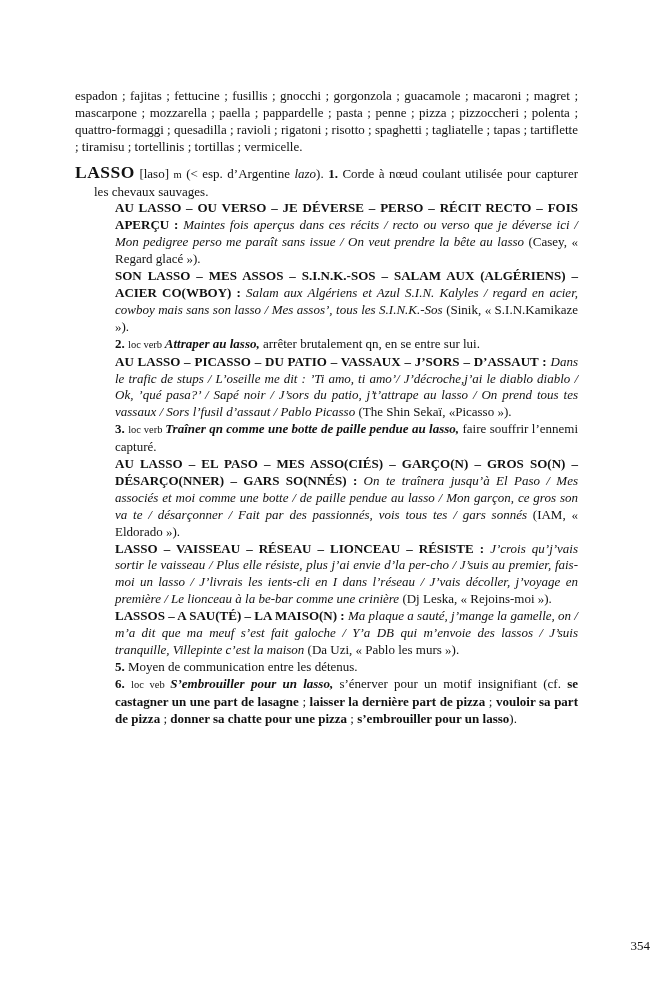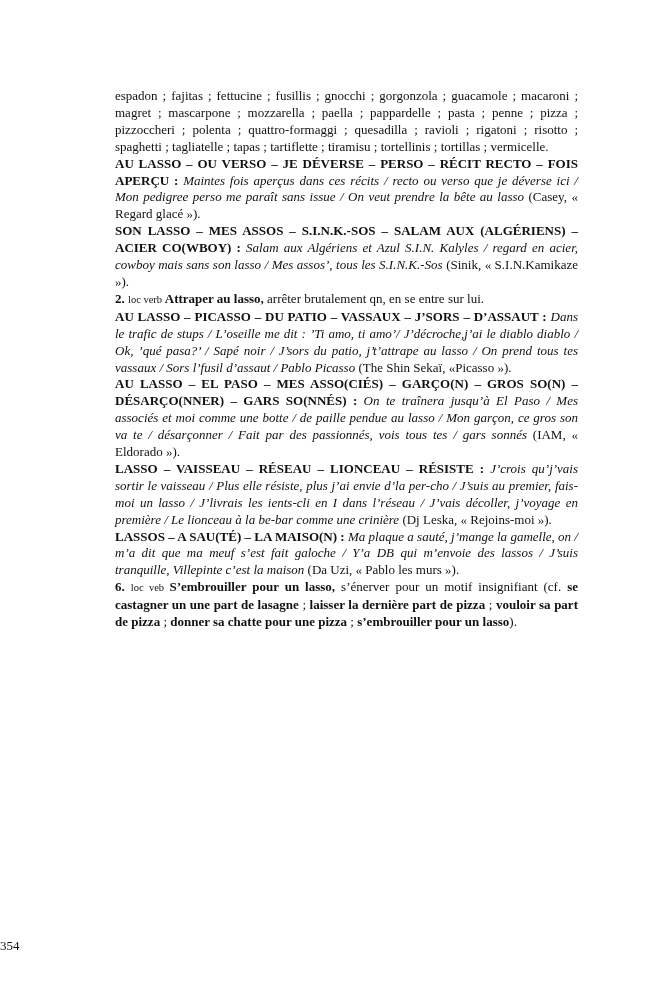--- a/index.html
+++ b/index.html
@@ -25,59 +25,61 @@
     top: 88px;
     width: 503px;
   }
   .para {
     margin: 0;
     text-align: justify;
     hyphens: none;
     -webkit-hyphens: none;
   }
   .para.cont {
-    margin-left: 40px;
   }
   .para.entry {
     margin-top: 8px;
     padding-left: 19px;
     text-indent: -19px;
   }
   .para.body {
     margin-left: 40px;
   }
   .r-p { font-weight: normal; font-style: normal; }
   .r-b { font-weight: bold; }
   .r-i { font-style: italic; }
-  .r-bi { font-weight: bold; }
+  .r-bi { font-weight: bold; font-style: italic; }
   .r-sm { font-size: 10.5px; }
   .r-hw {
     font-weight: bold;
     font-size: 17.5px;
     letter-spacing: 0.5px;
   }
   .page-number {
     position: absolute;
     left: 0;
     right: 0;
     top: 938px;
-    text-align: left;
+    text-align: right;
     font-size: 13px;
     color: #111111;
   }
 </style>
 </head>
 <body>
 
 <div class="page">
   <div class="text-block">
       <p class="para cont"><span class="r-p">espadon ; fajitas ; fettucine ; fusillis ; gnocchi ; gorgonzola ; guacamole ; macaroni ; magret ; mascarpone ; mozzarella ; paella ; pappardelle ; pasta ; penne ; pizza ; pizzoccheri ; polenta ; quattro-formaggi ; quesadilla ; ravioli ; rigatoni ; risotto ; spaghetti ; tagliatelle ; tapas ; tartiflette ; tiramisu ; tortellinis ; tortillas ; vermicelle.</span></p>
+      <p class="para entry"><span class="r-hw">LASSO</span><span class="r-p"> [laso] </span><span class="r-sm">m</span><span class="r-p"> (&lt; esp. d’Argentine </span><span class="r-i">lazo</span><span class="r-p">). </span><span class="r-b">1.</span><span class="r-p"> Corde à nœud coulant utilisée pour capturer les chevaux sauvages.</span></p>
       <p class="para body"><span class="r-b">AU LASSO – OU VERSO – JE DÉVERSE – PERSO – RÉCIT RECTO – FOIS APERÇU : </span><span class="r-i">Maintes fois aperçus dans ces récits / recto ou verso que je déverse ici / Mon pedigree perso me paraît sans issue / On veut prendre la bête au lasso </span><span class="r-p">(Casey, « Regard glacé »).</span></p>
       <p class="para body"><span class="r-b">SON LASSO – MES ASSOS – S.I.N.K.-SOS – SALAM AUX (ALGÉRIENS) – ACIER CO(WBOY) : </span><span class="r-i">Salam aux Algériens et Azul S.I.N. Kalyles / regard en acier, cowboy mais sans son lasso / Mes assos’, tous les S.I.N.K.-Sos </span><span class="r-p">(Sinik, « S.I.N.Kamikaze »).</span></p>
       <p class="para body"><span class="r-b">2. </span><span class="r-sm">loc verb </span><span class="r-bi">Attraper au lasso,</span><span class="r-p"> arrêter brutalement qn, en se entre sur lui.</span></p>
       <p class="para body"><span class="r-b">AU LASSO – PICASSO – DU PATIO – VASSAUX – J’SORS – D’ASSAUT : </span><span class="r-i">Dans le trafic de stups / L’oseille me dit : ’Ti amo, ti amo’/ J’décroche,j’ai le diablo diablo / Ok, ’qué pasa?’ / Sapé noir / J’sors du patio, j’t’attrape au lasso / On prend tous tes vassaux / Sors l’fusil d’assaut / Pablo Picasso </span><span class="r-p">(The Shin Sekaï, «Picasso »).</span></p>
+      <p class="para body"><span class="r-b">3. </span><span class="r-sm">loc verb </span><span class="r-bi">Traîner qn comme une botte de paille pendue au lasso,</span><span class="r-p"> faire souffrir l’ennemi capturé.</span></p>
       <p class="para body"><span class="r-b">AU LASSO – EL PASO – MES ASSO(CIÉS) – GARÇO(N) – GROS SO(N) – DÉSARÇO(NNER) – GARS SO(NNÉS) : </span><span class="r-i">On te traînera jusqu’à El Paso / Mes associés et moi comme une botte / de paille pendue au lasso / Mon garçon, ce gros son va te / désarçonner / Fait par des passionnés, vois tous tes / gars sonnés </span><span class="r-p">(IAM, « Eldorado »).</span></p>
       <p class="para body"><span class="r-b">LASSO – VAISSEAU – RÉSEAU – LIONCEAU – RÉSISTE : </span><span class="r-i">J’crois qu’j’vais sortir le vaisseau / Plus elle résiste, plus j’ai envie d’la per-cho / J’suis au premier, fais-moi un lasso / J’livrais les ients-cli en I dans l’réseau / J’vais décoller, j’voyage en première / Le lionceau à la be-bar comme une crinière </span><span class="r-p">(Dj Leska, « Rejoins-moi »).</span></p>
       <p class="para body"><span class="r-b">LASSOS – A SAU(TÉ) – LA MAISO(N) : </span><span class="r-i">Ma plaque a sauté, j’mange la gamelle, on / m’a dit que ma meuf s’est fait galoche / Y’a DB qui m’envoie des lassos / J’suis tranquille, Villepinte c’est la maison </span><span class="r-p">(Da Uzi, « Pablo les murs »).</span></p>
+      <p class="para body"><span class="r-b">5.</span><span class="r-p"> Moyen de communication entre les détenus.</span></p>
       <p class="para body"><span class="r-b">6. </span><span class="r-sm">loc veb </span><span class="r-bi">S’embrouiller pour un lasso,</span><span class="r-p"> s’énerver pour un motif insignifiant (cf. </span><span class="r-b">se castagner un une part de lasagne</span><span class="r-p"> ; </span><span class="r-b">laisser la dernière part de pizza</span><span class="r-p"> ; </span><span class="r-b">vouloir sa part de pizza</span><span class="r-p"> ; </span><span class="r-b">donner sa chatte pour une pizza</span><span class="r-p"> ; </span><span class="r-b">s’embrouiller pour un lasso</span><span class="r-p">).</span></p>
     </div>
   <div class="page-number">354</div>
 </div>
 
 </body></html>

